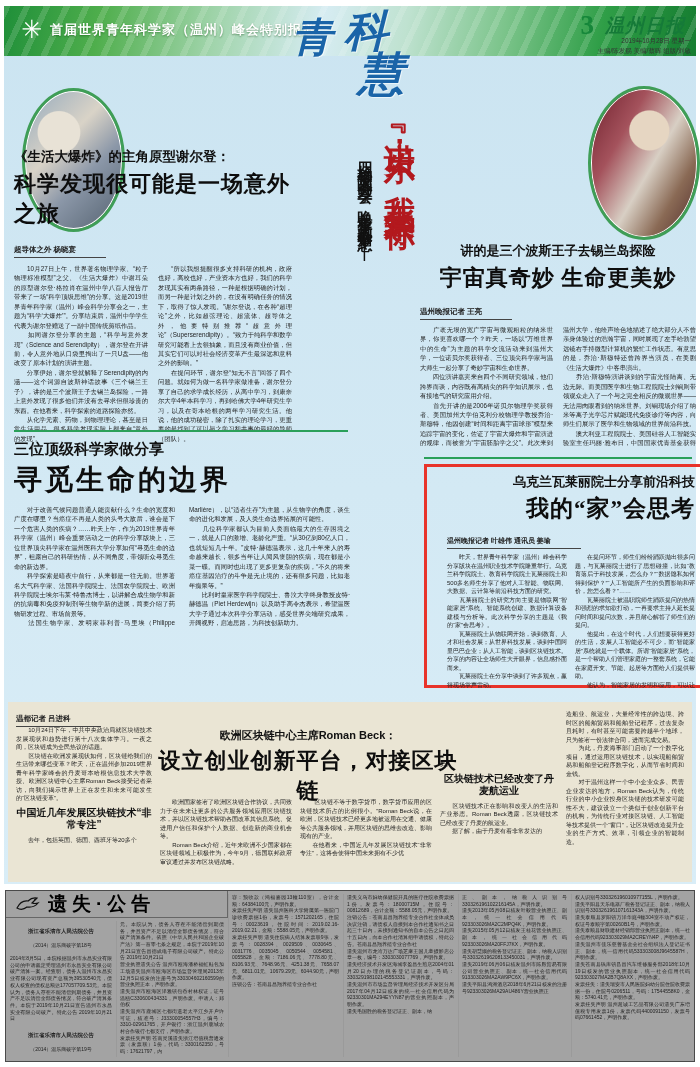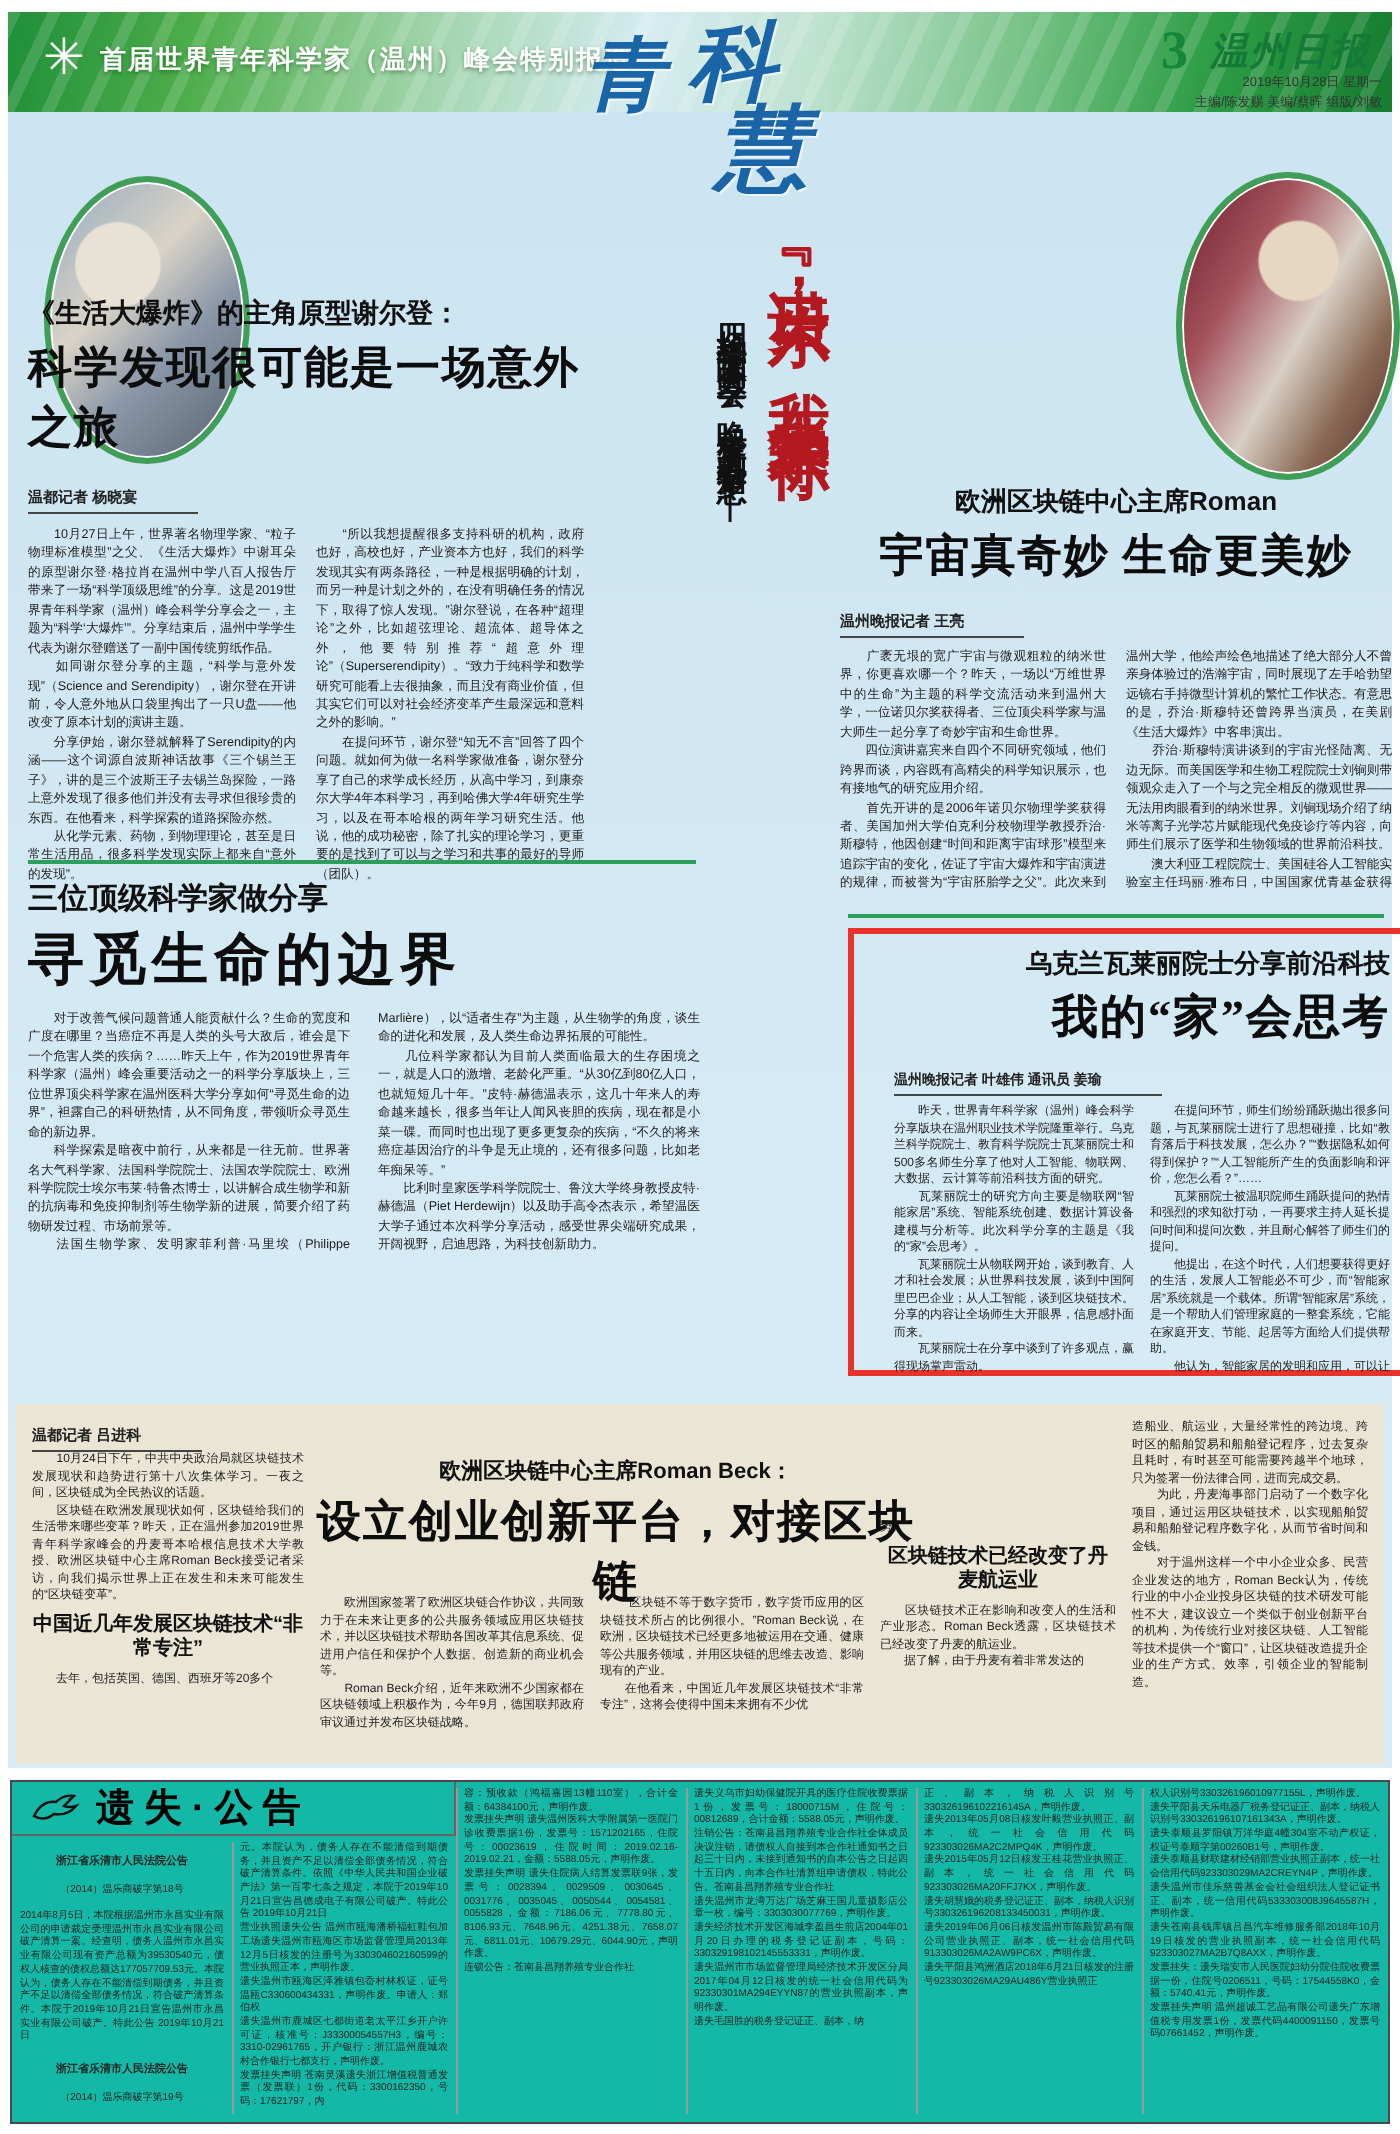--- a/index.html
+++ b/index.html
@@ -37,21 +37,21 @@
   .vmain{writing-mode:vertical-rl;font-size:31px;font-weight:900;letter-spacing:5px;padding-top:20px;width:46px;
          font-family:"Liberation Sans","DejaVu Sans",sans-serif;}
   .redbox{border:3px solid #e8332a;padding:6px 20px;}
   .beige{background:#eae5d4;}
   .bc-head1{font-size:11px;font-weight:bold;color:#111;text-align:center;}
   .bc-head2{font-size:22px;font-weight:900;font-family:"Liberation Serif","DejaVu Serif",serif;color:#0d0d0d;text-align:center;letter-spacing:1px;margin-top:3px;}
   .subhead{font-size:10px;font-weight:900;color:#111;text-align:center;margin:4px 0;line-height:1.25;}
   .smalltext{font-size:6.3px;line-height:1.5;}
   .tinytext{font-size:6px;line-height:1.42;}
   .whitestrip{left:0;top:884px;width:700px;height:183px;background:#ffffff;}
-  .adbox{left:5px;top:890px;width:688px;height:170px;border:1px solid #4a4a4a;background:#14b8a6;}
+  .adbox{left:5px;top:890px;width:688px;height:170px;border:1px solid #4a4a4a;background:#a3a3a3;}
   .adhead{position:absolute;left:0;top:0;width:222px;height:27px;border-right:1px solid #666;border-bottom:1px solid #666;
           display:flex;align-items:center;gap:8px;padding-left:8px;box-sizing:border-box;}
   .adtitle{font-size:19px;font-weight:900;letter-spacing:5px;color:#000;font-family:"Liberation Sans","DejaVu Sans",sans-serif;}
   .adcol{position:absolute;top:3px;height:163px;overflow:hidden;font-size:5px;line-height:1.34;color:#222;
          text-align:justify;white-space:pre-line;padding:0 3px;box-sizing:border-box;}
   .adcol-low{top:30px;height:136px;}
   .adsep{border-left:1px solid #9a9a9a;}
   .adnotice-title{font-size:5.5px;font-weight:bold;text-align:center;white-space:normal;}
   .adnotice-no{font-size:5px;text-align:center;white-space:normal;color:#222;}
 </style>
@@ -77,21 +77,21 @@
     <span style="left:52px;top:0;font-size:44px;">科</span>
     <span style="left:66px;top:42px;font-size:46px;">慧</span>
   </div>
 
   <div class="abs photo photo-left"></div>
   <div class="abs photo photo-right"></div>
 
   <div class="abs" style="left:14px;top:148px;width:278px;">
     <div class="kicker" style="font-size:13.5px;">《生活大爆炸》的主角原型谢尔登：</div>
     <div class="headline" style="font-size:22px;margin-top:3px;">科学发现很可能是一场意外之旅</div>
-    <div style="margin-top:9px;"><span class="byline">温都记者 杨晓宴</span></div>
+    <div style="margin-top:9px;"><span class="byline">超导体之外 杨晓宴</span></div>
     <div class="prose cols2 smalltext" style="margin-top:6px;height:182px;">　　10月27日上午，世界著名物理学家、“粒子物理标准模型”之父、《生活大爆炸》中谢耳朵的原型谢尔登·格拉肖在温州中学八百人报告厅带来了一场“科学顶级思维”的分享。这是2019世界青年科学家（温州）峰会科学分享会之一，主题为“科学‘大爆炸’”。分享结束后，温州中学学生代表为谢尔登赠送了一副中国传统剪纸作品。
 　　如同谢尔登分享的主题，“科学与意外发现”（Science and Serendipity），谢尔登在开讲前，令人意外地从口袋里掏出了一只U盘——他改变了原本计划的演讲主题。
 　　分享伊始，谢尔登就解释了Serendipity的内涵——这个词源自波斯神话故事《三个锡兰王子》，讲的是三个波斯王子去锡兰岛探险，一路上意外发现了很多他们并没有去寻求但很珍贵的东西。在他看来，科学探索的道路探险亦然。
 　　从化学元素、药物，到物理理论，甚至是日常生活用品，很多科学发现实际上都来自“意外的发现”。
 　　“所以我想提醒很多支持科研的机构，政府也好，高校也好，产业资本方也好，我们的科学发现其实有两条路径，一种是根据明确的计划，而另一种是计划之外的，在没有明确任务的情况下，取得了惊人发现。”谢尔登说，在各种“超理论”之外，比如超弦理论、超流体、超导体之外，他要特别推荐“超意外理论”（Superserendipity）。“致力于纯科学和数学研究可能看上去很抽象，而且没有商业价值，但其实它们可以对社会经济变革产生最深远和意料之外的影响。”
 　　在提问环节，谢尔登“知无不言”回答了四个问题。就如何为做一名科学家做准备，谢尔登分享了自己的求学成长经历，从高中学习，到康奈尔大学4年本科学习，再到哈佛大学4年研究生学习，以及在哥本哈根的两年学习研究生活。他说，他的成功秘密，除了扎实的理论学习，更重要的是找到了可以与之学习和共事的最好的导师（团队）。
 　　就科学发展未来的方向，谢尔登说，虽然某些科学领域的发展步伐有所放慢，但依然有很多发展方向值得期待。在诸多发展方向中，未来会有人建造出一台新的大型粒子加速器，他希望这将是一个中国人。同时，他也很期望，下一台环形质子对撞机能诞生在中国。“我知道中国方面一直有这样的声音，什么时候中国人能再获得诺贝尔物理学奖，我想会有的。就我个人经验来看，因为我带过几个中国学生都非常优秀，他们中有人学成回国，已经是世界级的专家。”谢尔登说。</div>
   </div>
   <div class="abs rule-green" style="left:14px;top:430px;width:334px;"></div>
 
@@ -104,21 +104,21 @@
 　　几位科学家都认为目前人类面临最大的生存困境之一，就是人口的激增、老龄化严重。“从30亿到80亿人口，也就短短几十年。”皮特·赫德温表示，这几十年来人的寿命越来越长，很多当年让人闻风丧胆的疾病，现在都是小菜一碟。而同时也出现了更多更复杂的疾病，“不久的将来癌症基因治疗的斗争是无止境的，还有很多问题，比如老年痴呆等。”
 　　比利时皇家医学科学院院士、鲁汶大学终身教授皮特·赫德温（Piet Herdewijn）以及助手高令杰表示，希望温医大学子通过本次科学分享活动，感受世界尖端研究成果，开阔视野，启迪思路，为科技创新助力。</div>
   </div>
 
   <div class="abs vhead" style="left:346px;top:94px;width:76px;height:574px;">
     <div class="vsub">四场科学大咖的分享会，唤起青年人的科学梦想——</div>
     <div class="vmain" style="color:#b3191e;">『诺贝尔，我在未来等你』</div>
   </div>
 
   <div class="abs" style="left:420px;top:242px;width:276px;">
-    <div class="kicker" style="font-size:13px;text-align:center;">欧洲区块链中心主席Roman</div>
+    <div class="kicker" style="font-size:13px;text-align:center;">讲的是三个波斯王子去锡兰岛探险</div>
     <div class="headline" style="font-size:22px;margin-top:3px;text-align:center;">宇宙真奇妙 生命更美妙</div>
     <div style="margin-top:7px;"><span class="byline">温州晚报记者 王亮</span></div>
     <div class="prose cols2 smalltext" style="margin-top:5px;height:130px;">　　广袤无垠的宽广宇宙与微观粗粒的纳米世界，你更喜欢哪一个？昨天，一场以“万维世界中的生命”为主题的科学交流活动来到温州大学，一位诺贝尔奖获得者、三位顶尖科学家与温大师生一起分享了奇妙宇宙和生命世界。
 　　四位演讲嘉宾来自四个不同研究领域，他们跨界而谈，内容既有高精尖的科学知识展示，也有接地气的研究应用介绍。
 　　首先开讲的是2006年诺贝尔物理学奖获得者、美国加州大学伯克利分校物理学教授乔治·斯穆特，他因创建“时间和距离宇宙球形”模型来追踪宇宙的变化，佐证了宇宙大爆炸和宇宙演进的规律，而被誉为“宇宙胚胎学之父”。此次来到温州大学，他绘声绘色地描述了绝大部分人不曾亲身体验过的浩瀚宇宙，同时展现了左手哈勃望远镜右手持微型计算机的繁忙工作状态。有意思的是，乔治·斯穆特还曾跨界当演员，在美剧《生活大爆炸》中客串演出。
 　　乔治·斯穆特演讲谈到的宇宙光怪陆离、无边无际。而美国医学和生物工程院院士刘锏则带领观众走入了一个与之完全相反的微观世界——无法用肉眼看到的纳米世界。刘锏现场介绍了纳米等离子光学芯片赋能现代免疫诊疗等内容，向师生们展示了医学和生物领域的世界前沿科技。
 　　澳大利亚工程院院士、美国硅谷人工智能实验室主任玛丽·雅布日，中国国家优青基金获得者、浙江省人民医院临床医学研究所执行副所长阮梅花是参加分享会的另外两名专家大咖。四位嘉宾跨越领域、跨越国界，从宇宙起源、生命存在、纳米世界、数字生命等方面探讨“人类在万维世界中如何生存、如何发展”，揭演世界万物的运行规律和人类的命运与未来。
 　　“中国电影《流浪地球》里的世界末日真的可以预测吗？如果地球快要毁灭了，我们可以采取这样的方式去流浪吗？”在观点碰撞环节，主持人抛出的这一话题引起热议，乔治·斯穆特给出了自己的看法：“人类在发展过程中出现了很多问题，人类大脑也解决了很多问题，未来还会产生更多的问题。人类是否会灭绝，地球是否会发生严重变化，人类现有的能力能否去解决这些都还无法判断。虽然自然界提供了很多方式帮助人类解决问题，但全球问题还是要依靠不断提升的科学技术来解决。”</div>
   </div>
   <div class="abs rule-green" style="left:424px;top:457px;width:268px;"></div>

